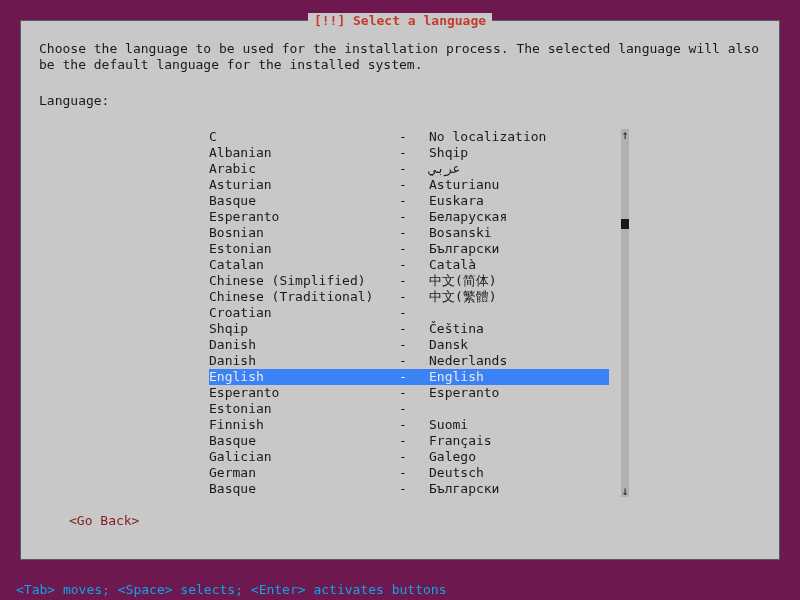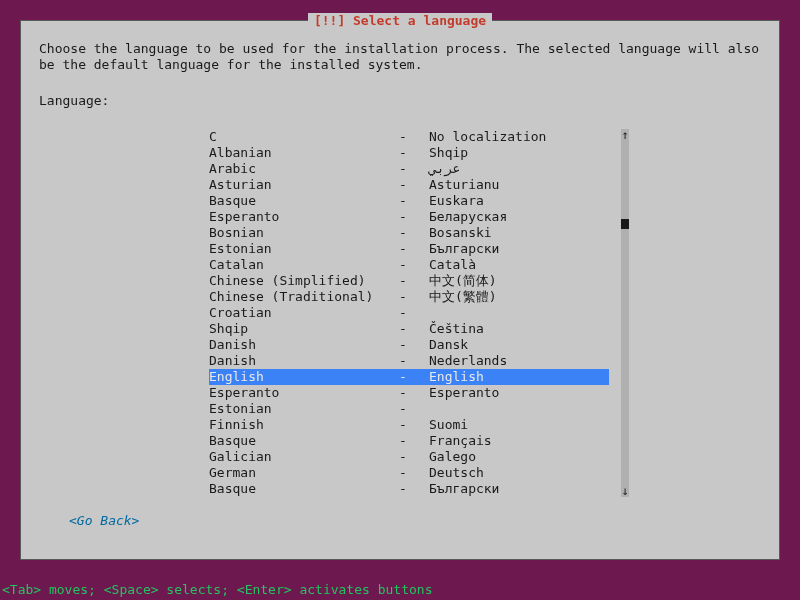--- a/index.html
+++ b/index.html
@@ -88,30 +88,29 @@
     position: absolute;
     left: 0;
     width: 8px;
     height: 10px;
     top: 78px;
     background: #1a1a1a;
   }
   .go-back {
     margin-top: 16px;
     margin-left: 30px;
-    color: #0369a1;
+    color: #7f1d1d;
     display: inline-block;
     cursor: pointer;
-    font-style: italic;
   }
   .footer {
     position: absolute;
-    left: 2px;
+    left: 16px;
     bottom: 2px;
-    color: #22c55e;
+    color: #0ea5e9;
     font-size: 13px;
   }
 </style>
 </head>
 <body>
 
 <div class="dialog">
   <div class="dialog-title-wrap">
     <span class="dialog-title">[!!] Select a language</span>
   </div>

